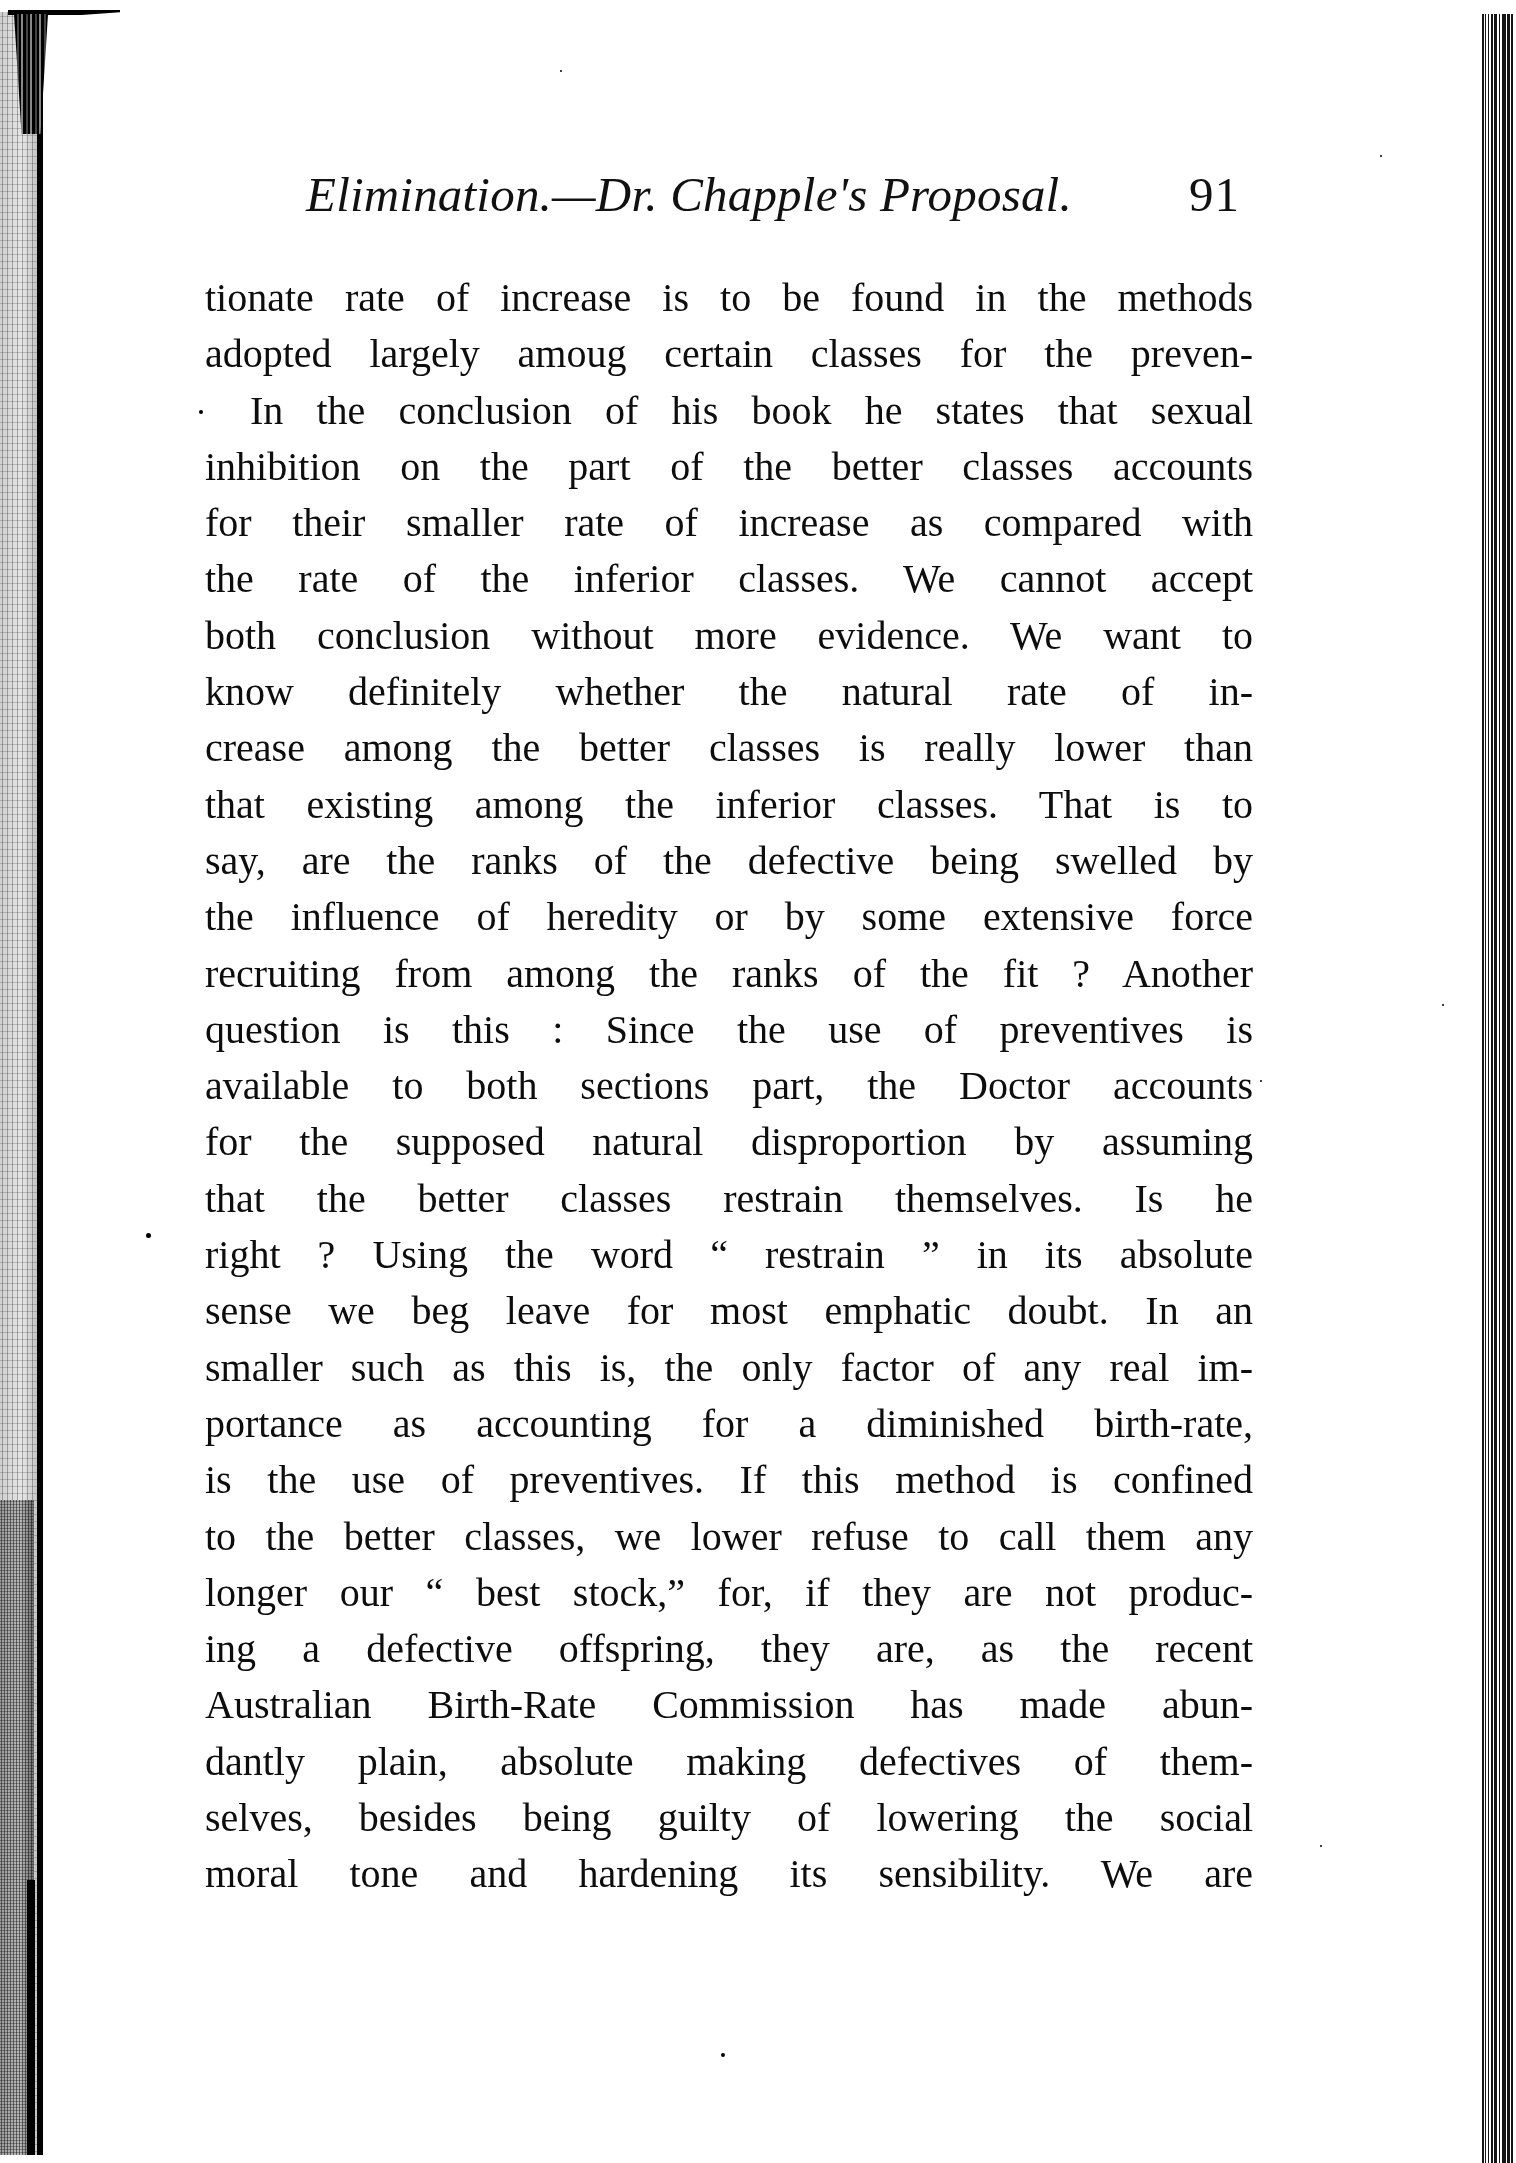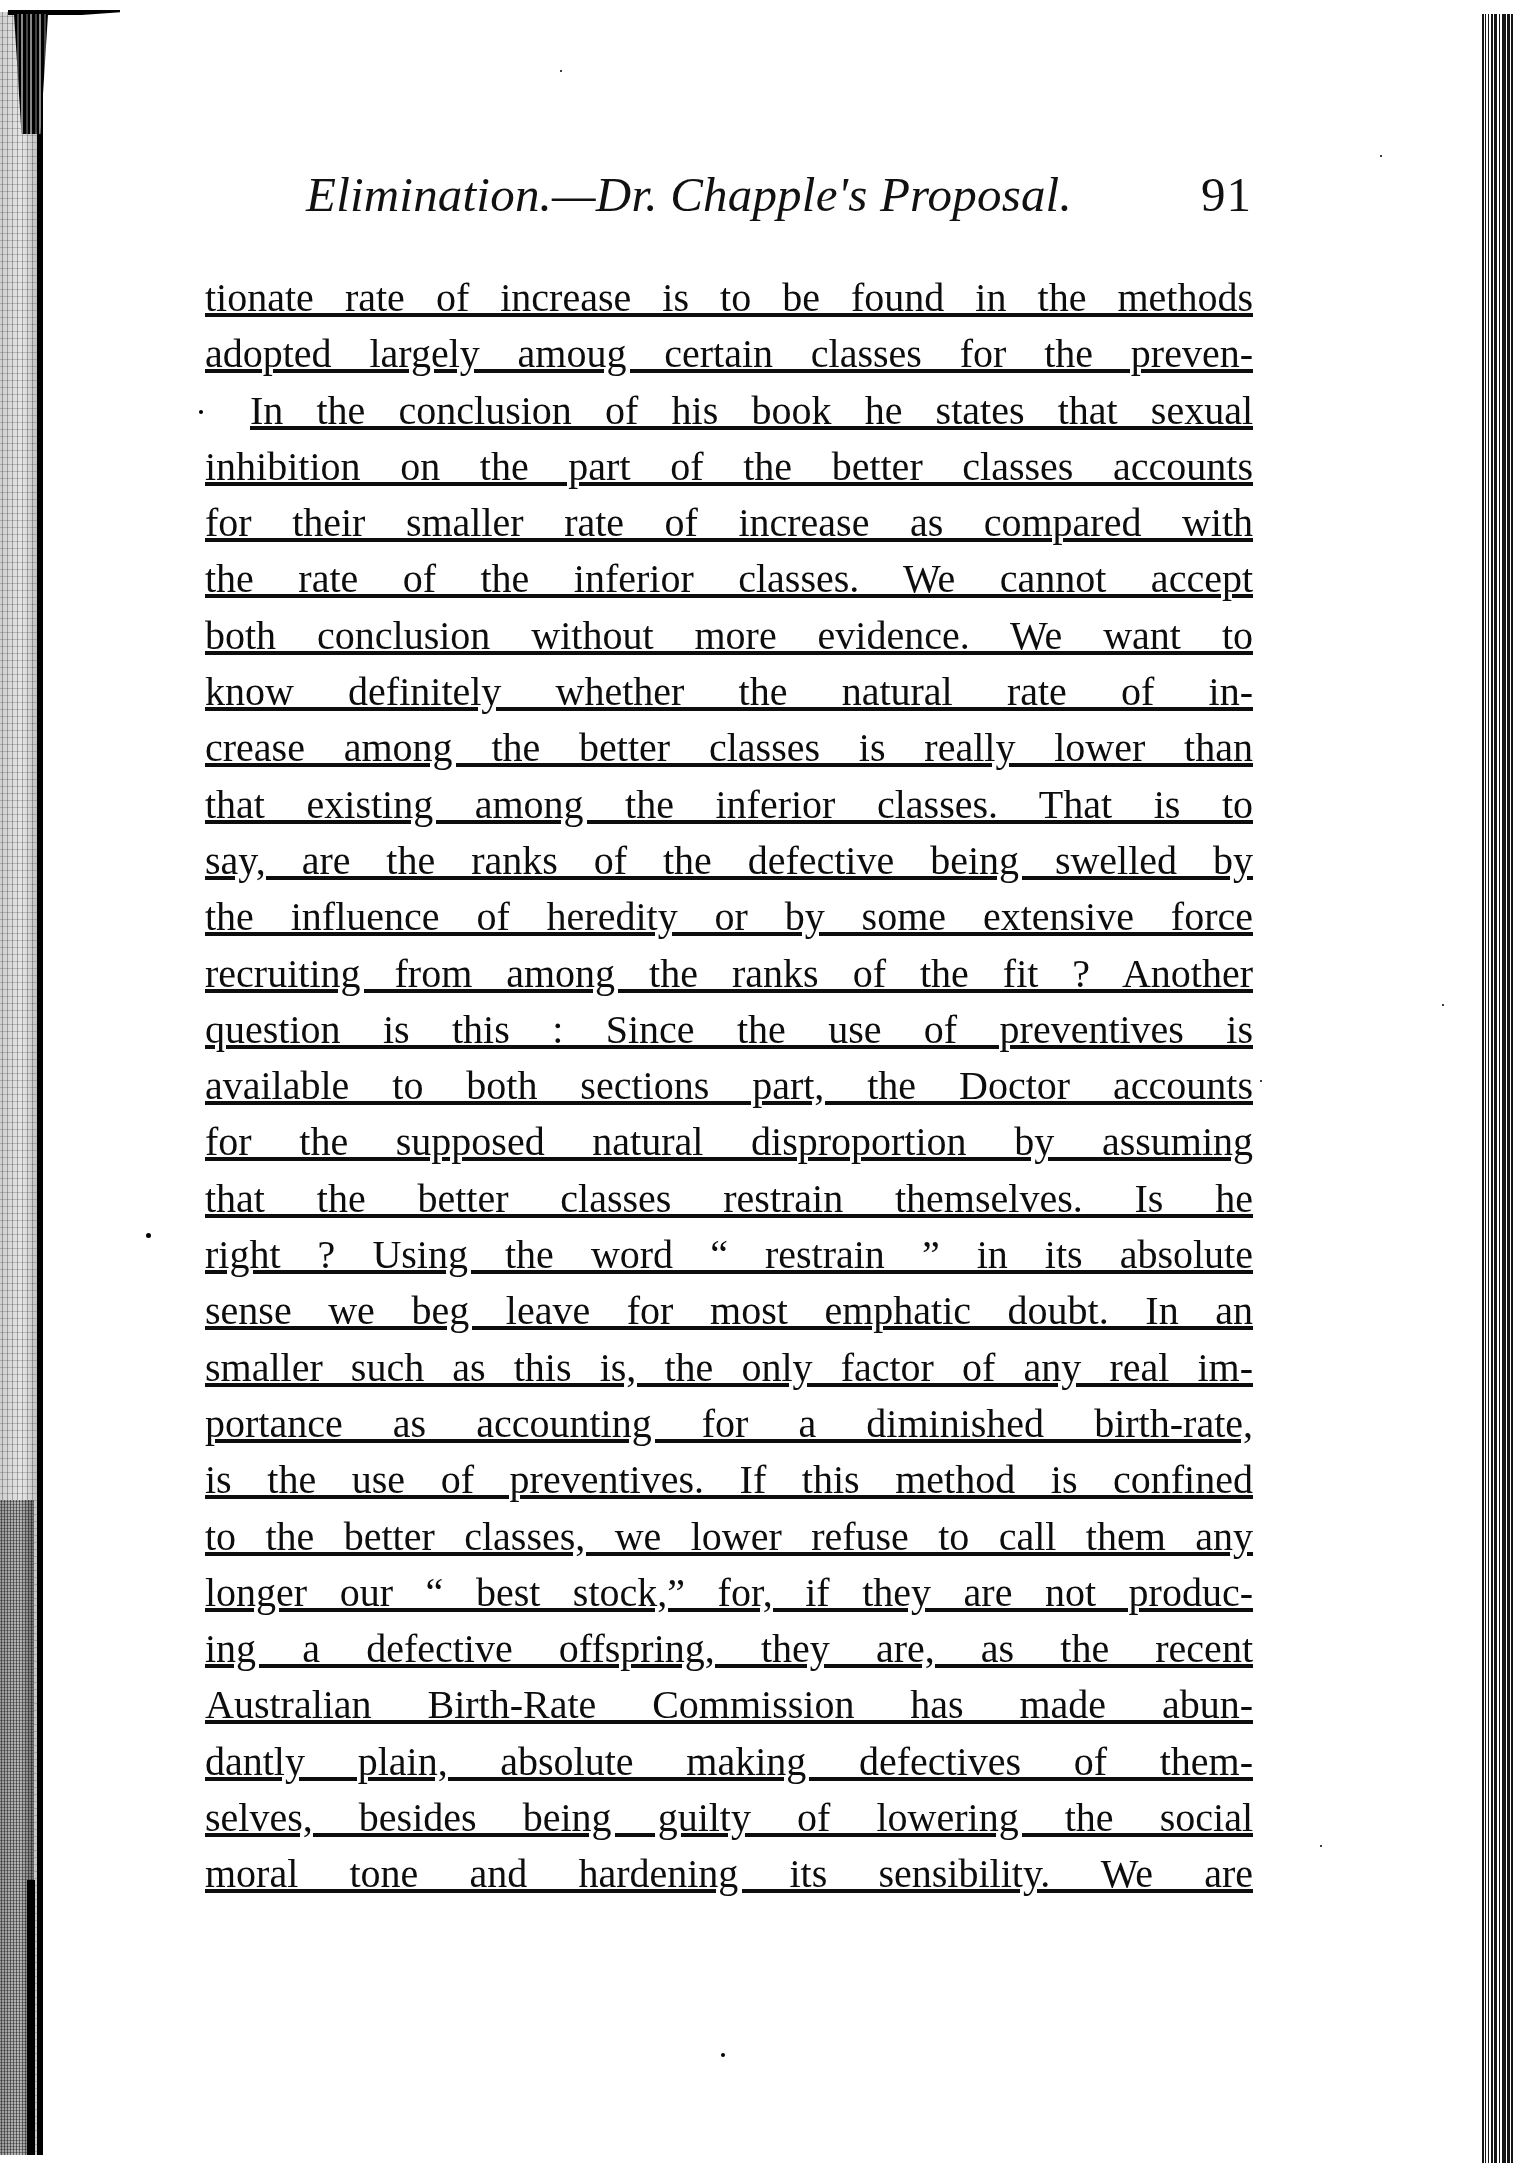--- a/index.html
+++ b/index.html
@@ -50,33 +50,33 @@
     position: absolute; left: 306px; top: 166px; width: 946px; height: 60px;
     font-family: "Liberation Serif", "DejaVu Serif", serif;
     font-size: 49px; color: #111;
   }
   .running-title {
     position: absolute; left: 0; top: 0; font-style: italic; white-space: nowrap;
     letter-spacing: 0.2px;
     text-align: center;
   }
   .folio {
-    position: absolute; right: 0; top: 0; white-space: nowrap; font-style: normal;
+    position: absolute; right: 12px; top: 0; white-space: nowrap; font-style: normal;
     letter-spacing: 1px;
   }
 
   
   .body-text {
     position: absolute; left: 205px; top: 270px; width: 1048px;
     font-family: "Liberation Serif", "DejaVu Serif", serif;
     font-size: 40px; line-height: 56.3px; color: #0d0d0d;
   }
   .line {
     display: block; height: 56.3px; white-space: nowrap;
-    text-align: justify; text-align-last: justify; overflow: visible; text-decoration: underline;
+    text-align: justify; text-align-last: justify; overflow: visible;
   }
   .line.last-of-para { text-align-last: left; }
   .line.indent { padding-left: 45px; }
 
   
   .speck { position: absolute; background: #000; border-radius: 50%; }
 </style>
 </head>
 <body>
 

